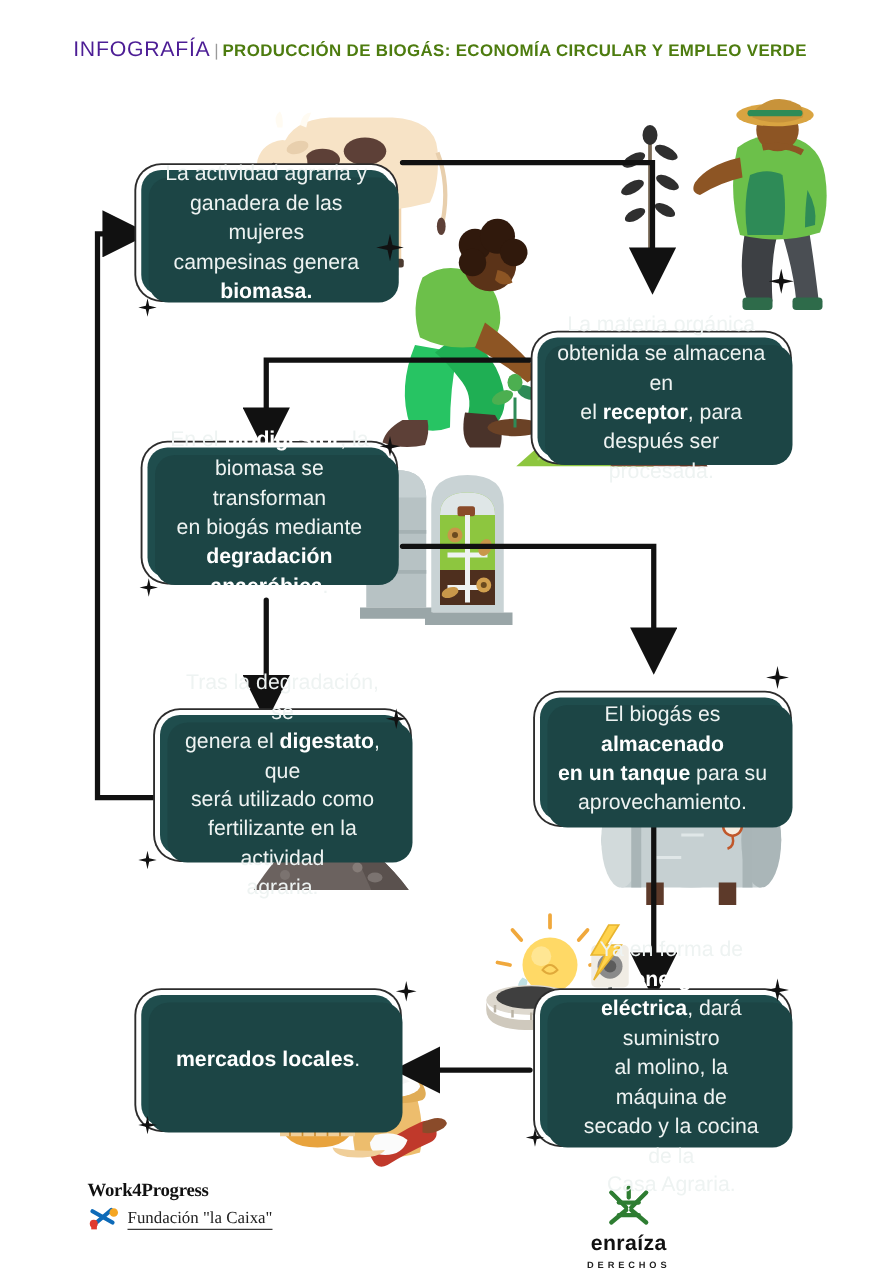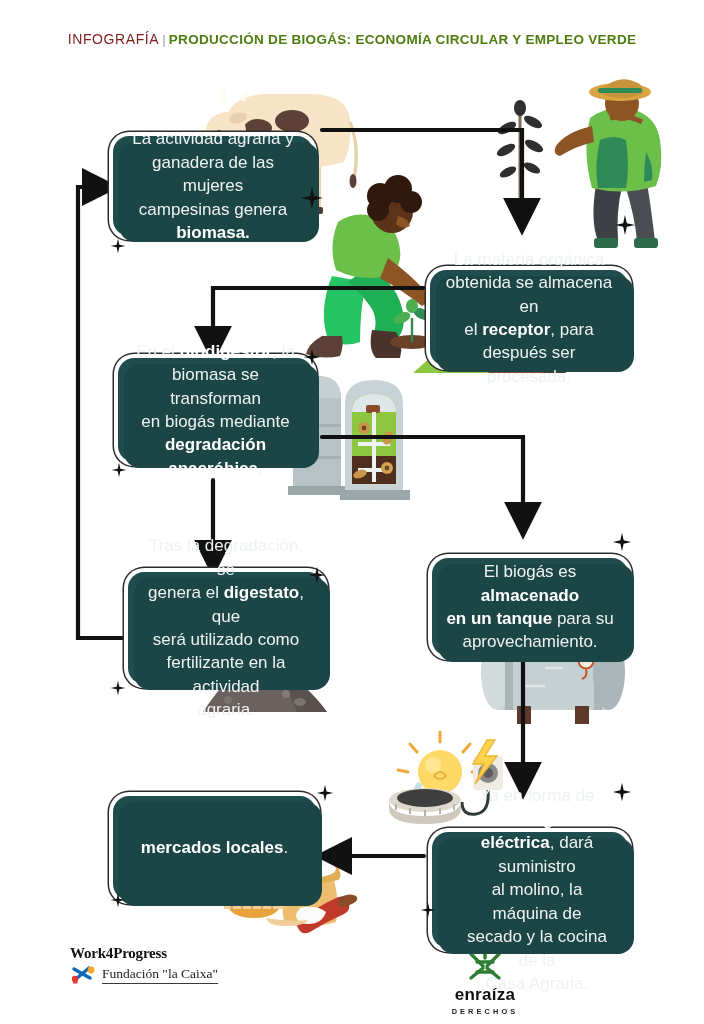--- a/index.html
+++ b/index.html
@@ -7,21 +7,21 @@
     width: 704px; height: 1024px;
     background: #ffffff;
     font-family: "Liberation Sans", sans-serif;
     overflow: hidden;
   }
   #page { position: relative; width: 704px; height: 1024px; background:#fff; }
 
   
   .header { position:absolute; left:0; top:30px; width:704px; text-align:center; }
   .header .kicker {
-    font-size: 14px; letter-spacing: .6px; color:#7f1d1d; font-weight:400;margin-top:15px;
+    font-size: 17px; letter-spacing: .6px; color:#4c1d95; font-weight:400;margin-top:15px;
   }
   .header .sep { font-size:13.5px; color:#9a9a9a; margin:0 3px; }
   .header .title {
     font-size: 13.5px; letter-spacing: .3px; color:#4d7c0f; font-weight:700;
   }
 
   
   .box {
     position:absolute;
     border-radius: 16px;
@@ -56,21 +56,21 @@
   .w4p .w4p-name {
     font-family:"Liberation Serif", serif; font-weight:700;
     font-size:15px; color:#111; letter-spacing:-.2px;
   }
   .w4p .caixa-row { display:flex; align-items:center; gap:6px; margin-top:3px; }
   .w4p .caixa-text {
     font-family:"Liberation Serif", serif; font-size:13.5px; color:#222;
     border-bottom:1px solid #3a3a3a; padding-bottom:1px;
   }
 
-  .enraiza { position:absolute; left:437px; top:948px; text-align:center; width:96px; }
+  .enraiza { position:absolute; left:455px; top:948px; text-align:center; width:96px; }
   .enraiza .en-name {
     font-size:17px; font-weight:700; color:#111; letter-spacing:.3px; margin-top:1px;
   }
   .enraiza .en-sub {
     font-size:7.4px; font-weight:700; color:#222; letter-spacing:3.1px; margin-top:2px;
   }
 
   .atap { position:absolute; left:540px; top:944px; text-align:center; width:125px; }
   .atap .atap-name {
     font-size:25px; font-weight:700; color:#1e7a3c; letter-spacing:.5px; margin-top:0px;
@@ -429,21 +429,21 @@
   </div>
 
   <div class="box" style="left:128px; top:572px; width:196px; height:112px;text-align:center;">
     <div class="txt"><span>Tras la degradación, se
 genera el </span><b>digestato</b><span>, que
 será utilizado como
 fertilizante en la actividad
 agraria.</span></div>
   </div>
 
-  <div class="box" style="left:432px; top:832px; width:196px; height:116px;padding-left:28px;">
+  <div class="box" style="left:432px; top:796px; width:196px; height:116px;padding-left:28px;">
     <div class="txt"><span>Ya en forma de </span><b>energía
 eléctrica</b><span>, dará suministro
 al molino, la máquina de
 secado y la cocina de la
 Casa Agraria.</span></div>
   </div>
 
   <div class="box" style="left:113px; top:796px; width:203px; height:104px;">
     <div class="txt"><b>mercados locales</b><span>.</span></div>
   </div>

